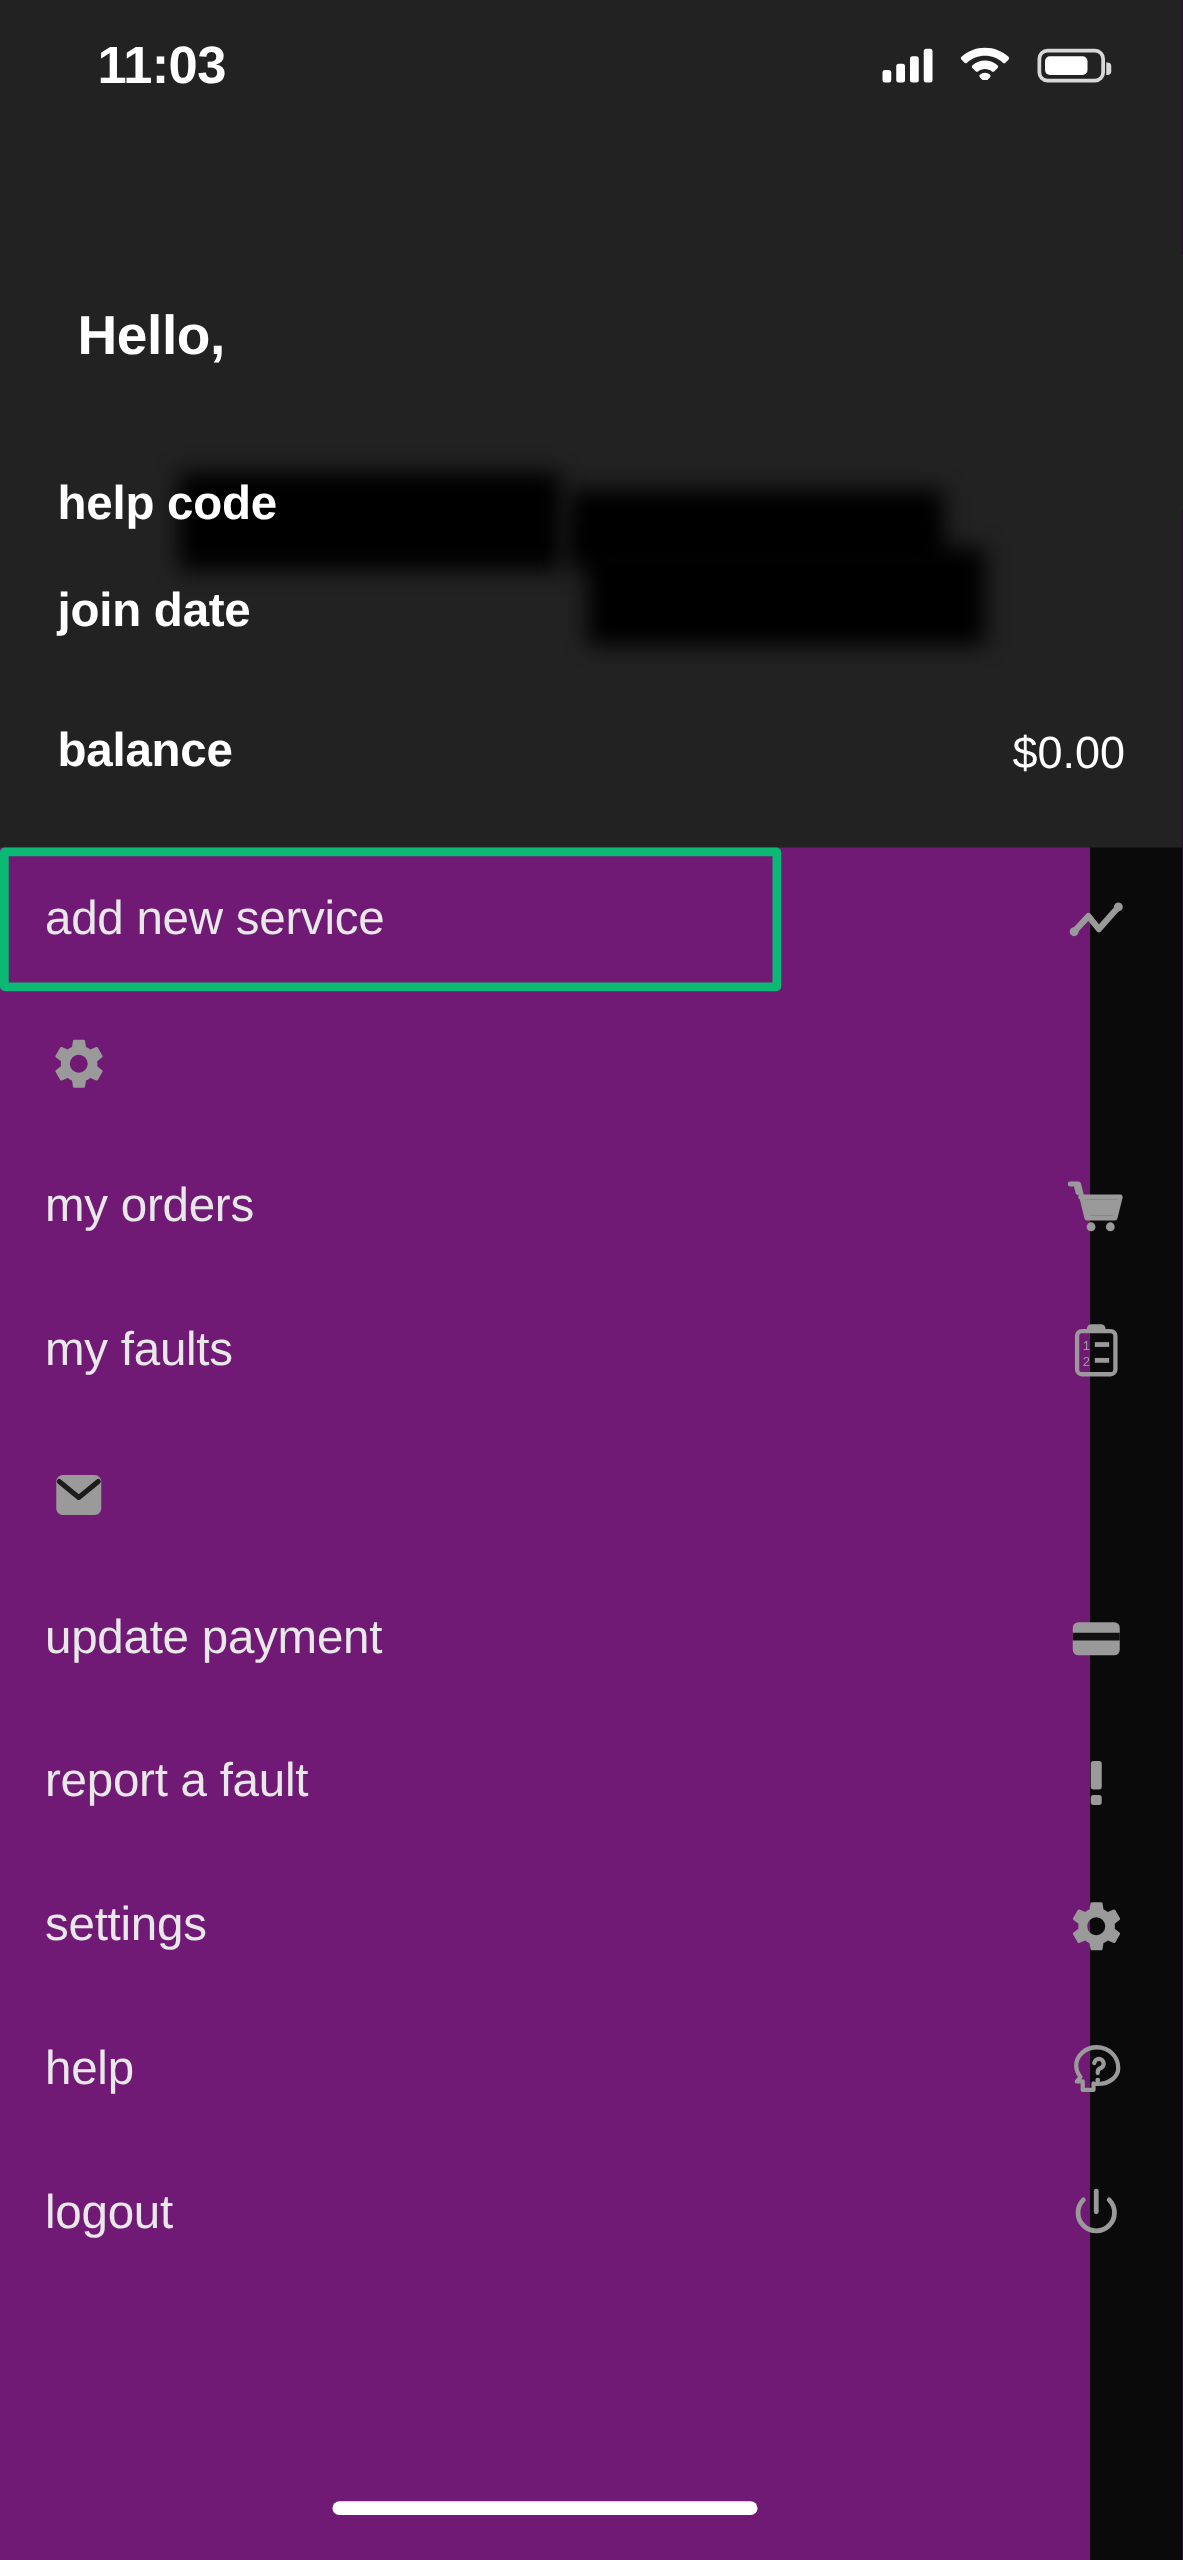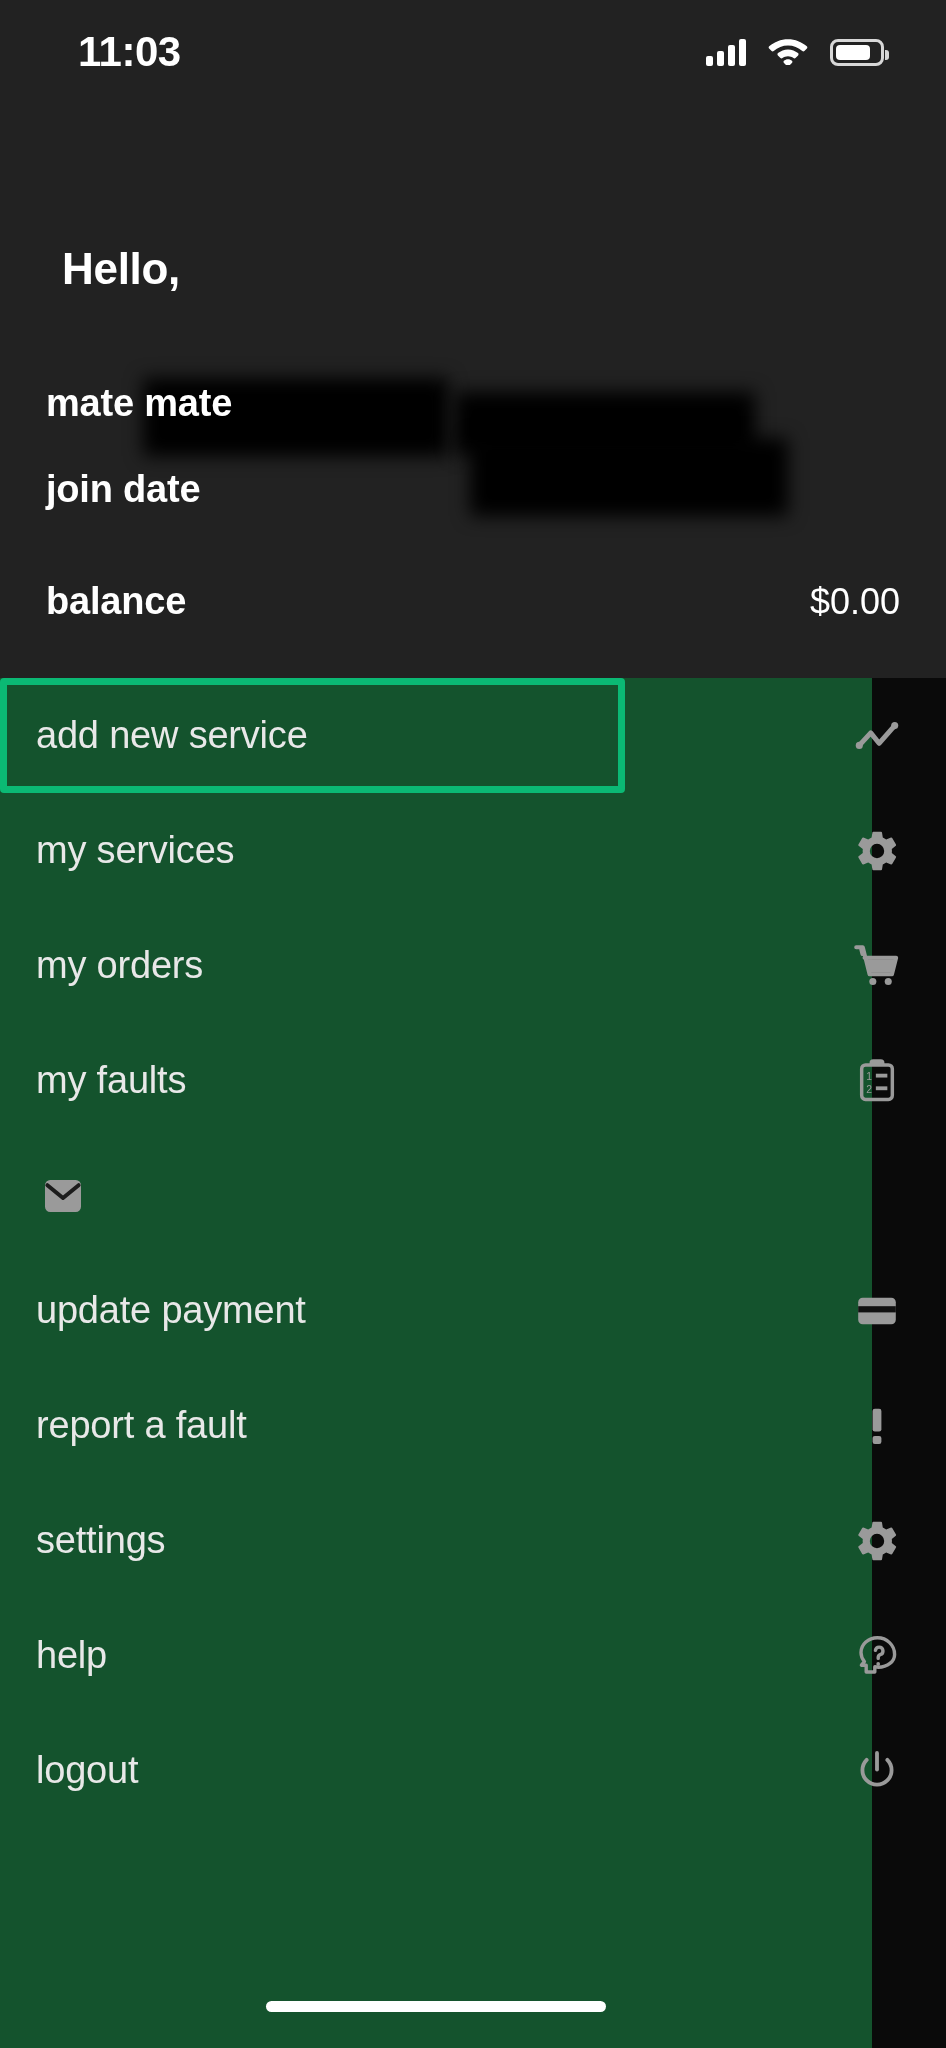--- a/index.html
+++ b/index.html
@@ -2,21 +2,21 @@
 <html><head>
 <meta charset="utf-8">
 <style>
   * { margin:0; padding:0; box-sizing:border-box; }
   html, body {
     width:946px; height:2048px;
     background:#0a0a0a;
     font-family:"Liberation Sans", sans-serif;
     overflow:hidden;
   }
-  .phone { position:relative; width:872px; height:2048px; background:#14532d; }
+  .phone { position:relative; width:872px; height:2048px; background:#701a75; }
 
   
   .statusbar {
     position:absolute; top:0; left:0; width:946px; height:104px;
     background:#222222;
     display:flex; align-items:center; justify-content:space-between;
     padding:0 62px 0 78px;
   }
   .clock { color:#ffffff; font-size:42px; font-weight:600; letter-spacing:-0.5px; line-height:1; }
   .status-icons { display:flex; align-items:center; gap:22px; }
@@ -117,21 +117,21 @@
       </span>
     </div>
   </div>
 
   <div class="header">
 
     <div class="greeting">Hello,</div>
     <div class="redact redact-name"></div>
 
     <div class="info-row r-mate">
-      <span class="k">mate mate</span>
+      <span class="k">help code</span>
       <span class="v"></span>
     </div>
 
     <div class="info-row r-join">
       <span class="k">join date</span>
       <span class="v"></span>
     </div>
 
     <div class="redact redact-code"></div>
     <div class="redact redact-join"></div>
@@ -150,21 +150,20 @@
       <span class="ico">
         <svg width="50" height="50" viewBox="0 0 24 24" fill="none" stroke="#9a9a9a" stroke-width="2.4" stroke-linecap="round" stroke-linejoin="round">
           <path d="M3.5 16.5 L9 10.5 L13 15.5 L20.5 7"></path>
           <circle cx="3.5" cy="16.5" r="1.7" fill="#9a9a9a" stroke="none"></circle>
           <circle cx="20.5" cy="7" r="1.7" fill="#9a9a9a" stroke="none"></circle>
         </svg>
       </span>
     </div>
 
     <div class="menu-item">
-      <span class="label">my services</span>
       <span class="ico">
         <svg width="48" height="48" viewBox="0 0 24 24" fill="#9a9a9a">
           <path d="M19.4 13a7.8 7.8 0 0 0 0-2l2-1.6a.5.5 0 0 0 .1-.6l-1.9-3.3a.5.5 0 0 0-.6-.2l-2.4 1a7.6 7.6 0 0 0-1.7-1l-.4-2.5a.5.5 0 0 0-.5-.4h-3.8a.5.5 0 0 0-.5.4L9.3 5.3a7.6 7.6 0 0 0-1.7 1l-2.4-1a.5.5 0 0 0-.6.2L2.7 8.8a.5.5 0 0 0 .1.6L4.9 11a7.8 7.8 0 0 0 0 2l-2.1 1.6a.5.5 0 0 0-.1.6l1.9 3.3a.5.5 0 0 0 .6.2l2.4-1a7.6 7.6 0 0 0 1.7 1l.4 2.5a.5.5 0 0 0 .5.4h3.8a.5.5 0 0 0 .5-.4l.4-2.5a7.6 7.6 0 0 0 1.7-1l2.4 1a.5.5 0 0 0 .6-.2l1.9-3.3a.5.5 0 0 0-.1-.6zM12 15.6A3.6 3.6 0 1 1 15.6 12 3.6 3.6 0 0 1 12 15.6z"></path>
         </svg>
       </span>
     </div>
 
     <div class="menu-item">
       <span class="label">my orders</span>
       <span class="ico">

